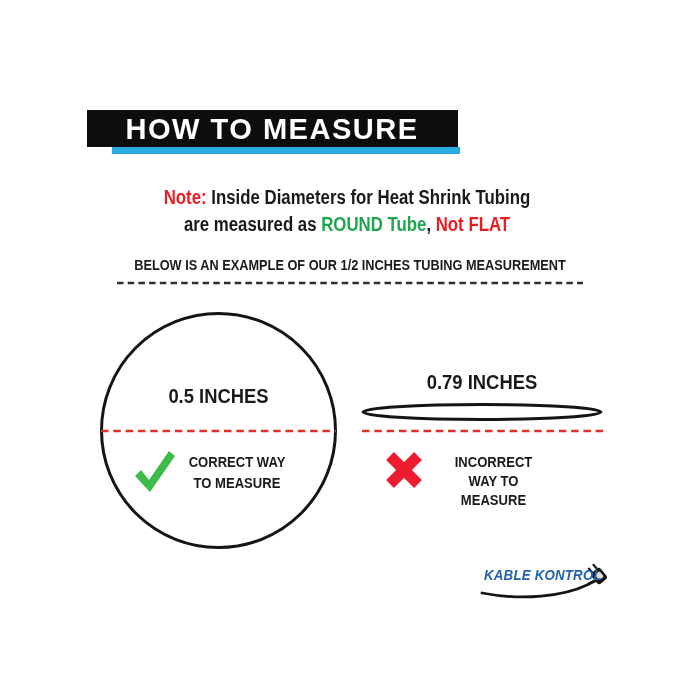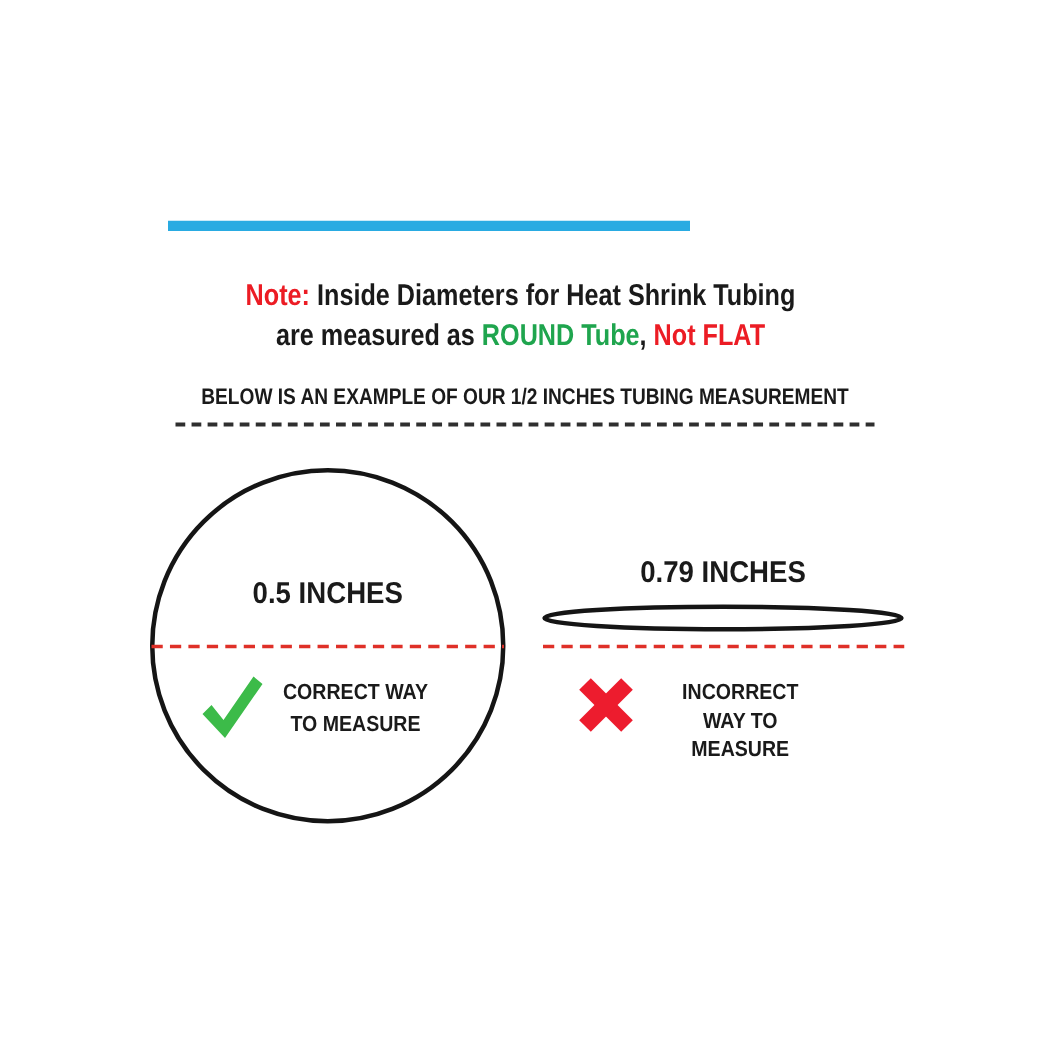--- a/index.html
+++ b/index.html
@@ -53,20 +53,23 @@
   .brand-name{position:absolute;left:6px;top:5px;font-weight:bold;font-style:italic;
               font-size:14px;letter-spacing:0.2px;color:#2262ae;white-space:nowrap;
               transform:scaleX(0.95);transform-origin:0 0;}
   .brand-swoosh{position:absolute;left:0;top:0;}
 </style>
 </head>
 <body>
 
 <div class="page">
 
+  <div class="abs header-bar">
+    <span class="header-title">HOW TO MEASURE</span>
+  </div>
   <svg class="abs header-accent" width="348" height="7">
     <rect x="0" y="0" width="348" height="7" fill="#29ABE2"></rect>
   </svg>
 
   <div class="abs note">
     <div class="note-line"><span class="c-red">Note:</span><span> Inside Diameters for Heat Shrink Tubing</span></div>
     <div class="note-line"><span>are measured as </span><span class="c-green">ROUND Tube</span><span>, </span><span class="c-red">Not FLAT</span></div>
   </div>
 
   <div class="abs example-caption">BELOW IS AN EXAMPLE OF OUR 1/2 INCHES TUBING MEASUREMENT</div>
@@ -99,14 +102,26 @@
       <line x1="5" y1="5" x2="33" y2="33"></line>
       <line x1="33" y1="5" x2="5" y2="33"></line>
     </g>
   </svg>
   <div class="abs incorrect-caption">
     <div>INCORRECT</div>
     <div>WAY TO</div>
     <div>MEASURE</div>
   </div>
 
+  <div class="abs brand">
+    <svg class="brand-swoosh" width="140" height="42" viewBox="0 0 140 42">
+      <path d="M4,31 C 45,39 86,34 109,23 C 114,20 117,19 119,18" fill="none" stroke="#141414" stroke-width="2.8" stroke-linecap="round"></path>
+      <g transform="translate(121,14) rotate(-40)">
+        <rect x="-6" y="-7" width="12" height="14" rx="3" fill="#141414"></rect>
+        <rect x="-2.5" y="-3.5" width="6" height="7" rx="1.5" fill="#ffffff" opacity="0.85"></rect>
+        <line x1="-3" y1="-7" x2="-3" y2="-13" stroke="#141414" stroke-width="2.2"></line>
+        <line x1="3" y1="-7" x2="3" y2="-13" stroke="#141414" stroke-width="2.2"></line>
+      </g>
+    </svg>
+    <span class="brand-name">KABLE KONTROL</span>
+  </div>
 
 </div>
 
 </body></html>

